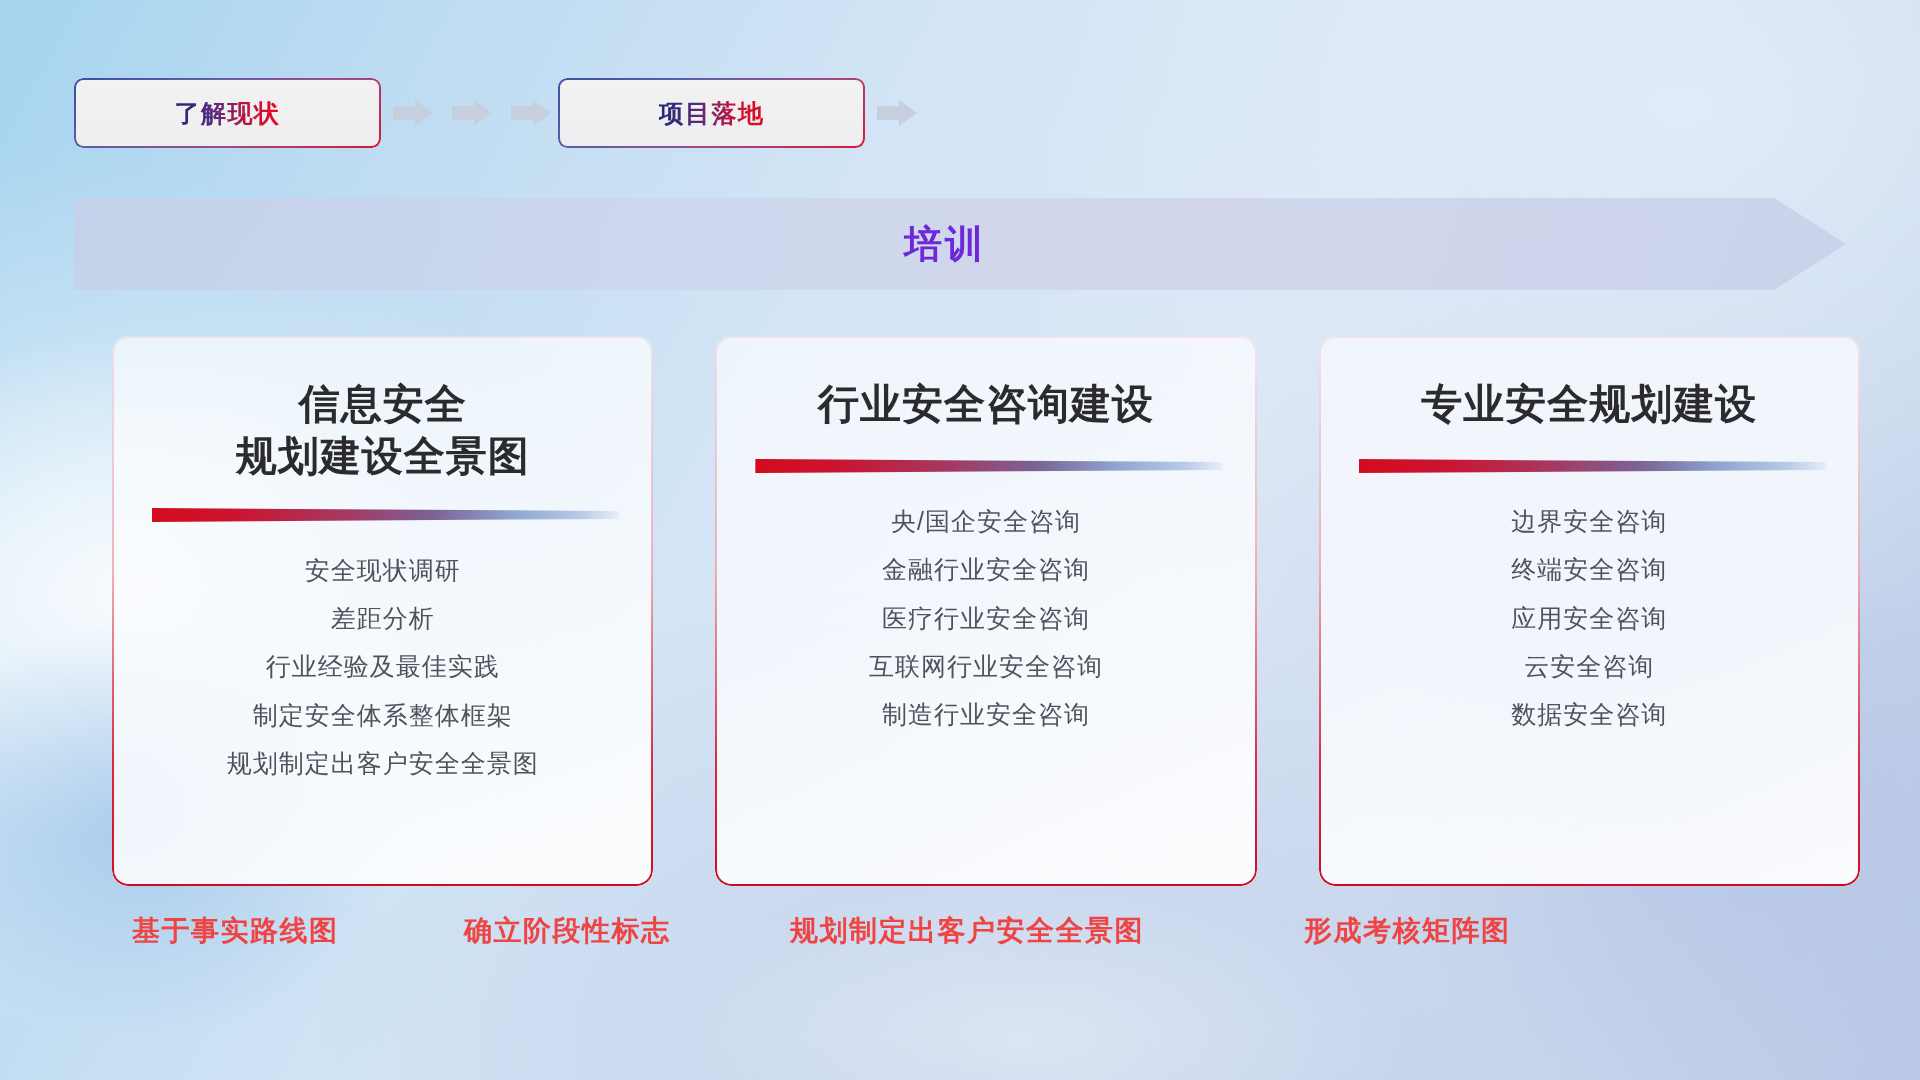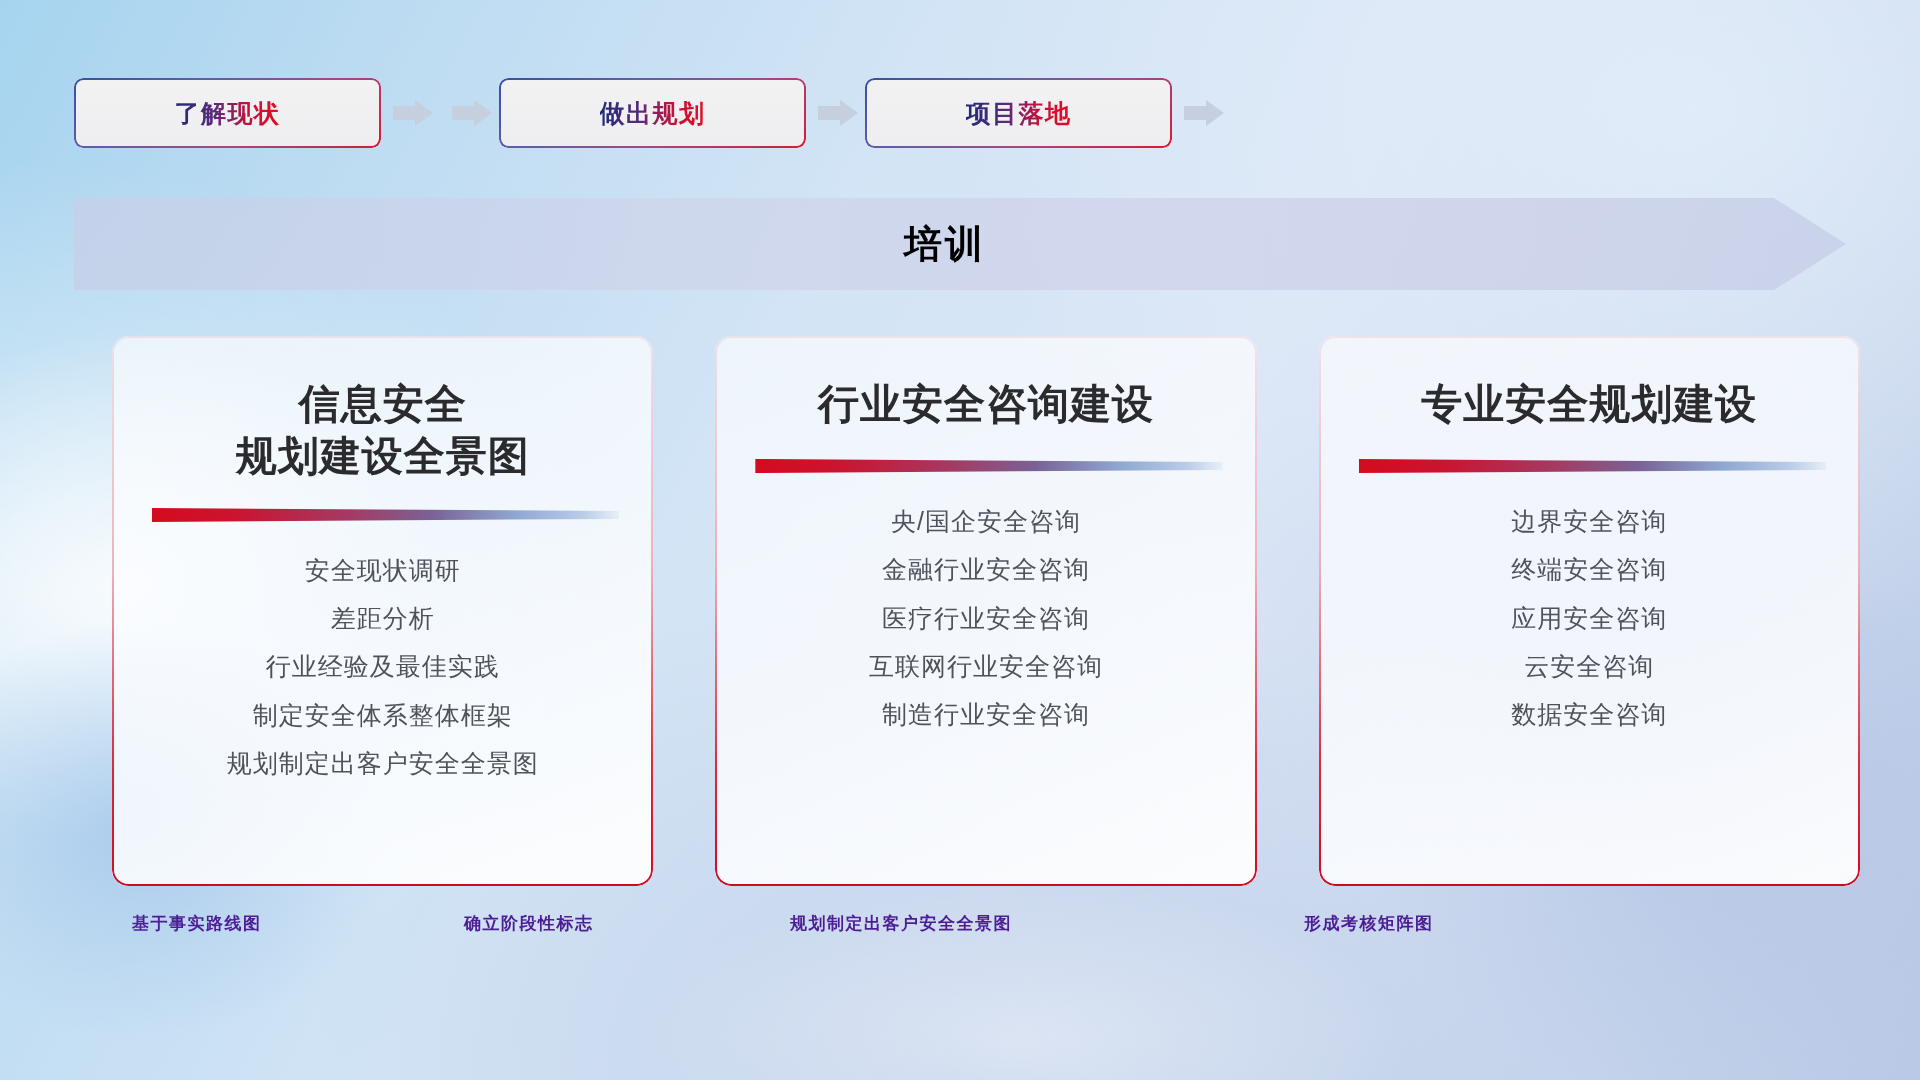--- a/index.html
+++ b/index.html
@@ -59,21 +59,21 @@
   .banner {
     position:absolute; left:74px; top:198px; width:1772px; height:92px;
   }
   .banner-shape {
     position:absolute; inset:0;
     background:linear-gradient(95deg, rgba(196,209,233,0.92) 0%, rgba(206,214,236,0.86) 35%, rgba(208,212,235,0.85) 62%, rgba(201,209,233,0.9) 100%);
     clip-path:polygon(0 0, calc(100% - 72px) 0, 100% 50%, calc(100% - 72px) 100%, 0 100%);
   }
   .banner-title {
     position:absolute; inset:0; display:flex; align-items:center; justify-content:center;
-    font-size:38px; font-weight:700; color:#000000; letter-spacing:3px;
+    font-size:38px; font-weight:700; color:#6d28d9; letter-spacing:3px;
     padding-right:30px;
   }
 
   
   .cards {
     position:absolute; left:112px; top:336px; width:1748px; height:550px;
     display:flex; gap:62px;
   }
   .card {
     flex:1 1 0; position:relative;
@@ -104,21 +104,21 @@
     clip-path:polygon(0 18%, 100% 36%, 100% 82%, 0 100%);
   }
   .card-list { display:flex; flex-direction:column; align-items:center; gap:12px; }
   .card-list-item {
     font-size:25px; color:#50525a; letter-spacing:1px; line-height:1.45;
   }
 
   
   .footer { position:absolute; left:0; top:912px; width:1920px; height:60px; }
   .footer-label {
-    position:absolute; font-size:17px; font-weight:700; color:#4c1d95;
+    position:absolute; font-size:28px; font-weight:700; color:#ef4444;
     letter-spacing:1.5px; white-space:nowrap; top:0;text-align:center;
   }
 </style>
 </head>
 <body>
 
 <div class="blob blob-a"></div>
 <div class="blob blob-b"></div>
 <div class="blob blob-c"></div>
 <div class="blob blob-d"></div>
@@ -133,23 +133,20 @@
       <path d="M0 6 H22 V0 L40 13 L22 26 V20 H0 Z" fill="#c5cfdd"></path>
     </svg>
   </div>
 
   <div class="step-arrow">
     <svg width="40" height="26" viewBox="0 0 40 26">
       <path d="M0 6 H22 V0 L40 13 L22 26 V20 H0 Z" fill="#c5cfdd"></path>
     </svg>
   </div>
 
-  <div class="step-box">
-    <span class="step-label">做出规划</span>
-  </div>
   <div class="step-arrow">
     <svg width="40" height="26" viewBox="0 0 40 26">
       <path d="M0 6 H22 V0 L40 13 L22 26 V20 H0 Z" fill="#c5cfdd"></path>
     </svg>
   </div>
 
   <div class="step-box">
     <span class="step-label">项目落地</span>
   </div>
   <div class="step-arrow">

